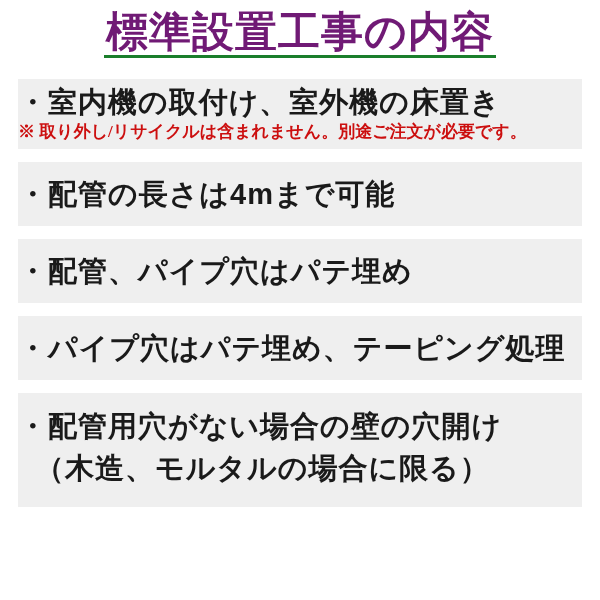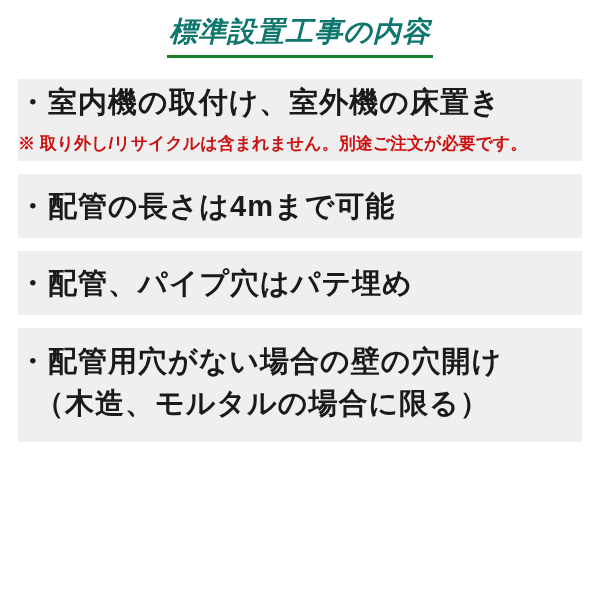--- a/index.html
+++ b/index.html
@@ -16,28 +16,27 @@
     height: 600px;
     background: #ffffff;
     box-sizing: border-box;
   }
   .title-wrap {
     text-align: center;
     margin: 12px 0 0 0;
   }
   .title {
     display: inline-block;
-    font-size: 28px;
+    font-size: 42px;
     line-height: 40px;
     font-weight: bold;
     letter-spacing: 1px;
-    color: #0f766e;
+    color: #701a75;
     border-bottom: 3px solid #1a7e2b;
     padding: 0 2px 3px 2px;
-    font-style: italic;
   }
   .list {
     margin: 21px 18px 0 18px;
   }
   .item {
     background: #efefef;
     margin-bottom: 13px;
     padding: 15px 0;
     color: #1a1a1a;
     font-weight: bold;
@@ -46,26 +45,27 @@
     font-size: 29px;
     line-height: 34px;
     letter-spacing: 1px;
     white-space: nowrap;
   }
   .item.has-note {
     padding-top: 6px;
     padding-bottom: 6px;
   }
   .item .note {
-    margin-top: 14px;
+    margin-top: 2px;
     font-size: 17px;
     line-height: 22px;
     color: #cc0f0f;
     letter-spacing: 0px;
     white-space: nowrap;
+    font-family: Liberation Serif, serif;
   }
   .item.two-line .line {
     line-height: 42px;
     font-family: Liberation Mono, monospace;
   }
   .item.two-line .line.cont {
     text-indent: 17px;
   }
 </style>
 </head>
@@ -85,20 +85,23 @@
     </div>
 
     <div class="item">
       <div class="line">・配管の長さは4mまで可能</div>
     </div>
 
     <div class="item">
       <div class="line">・配管、パイプ穴はパテ埋め</div>
     </div>
 
+    <div class="item">
+      <div class="line">・パイプ穴はパテ埋め、テーピング処理</div>
+    </div>
 
     <div class="item two-line">
       <div class="line">・配管用穴がない場合の壁の穴開け</div>
       <div class="line cont">（木造、モルタルの場合に限る）</div>
     </div>
 
 
   </div>
 </div>
 

